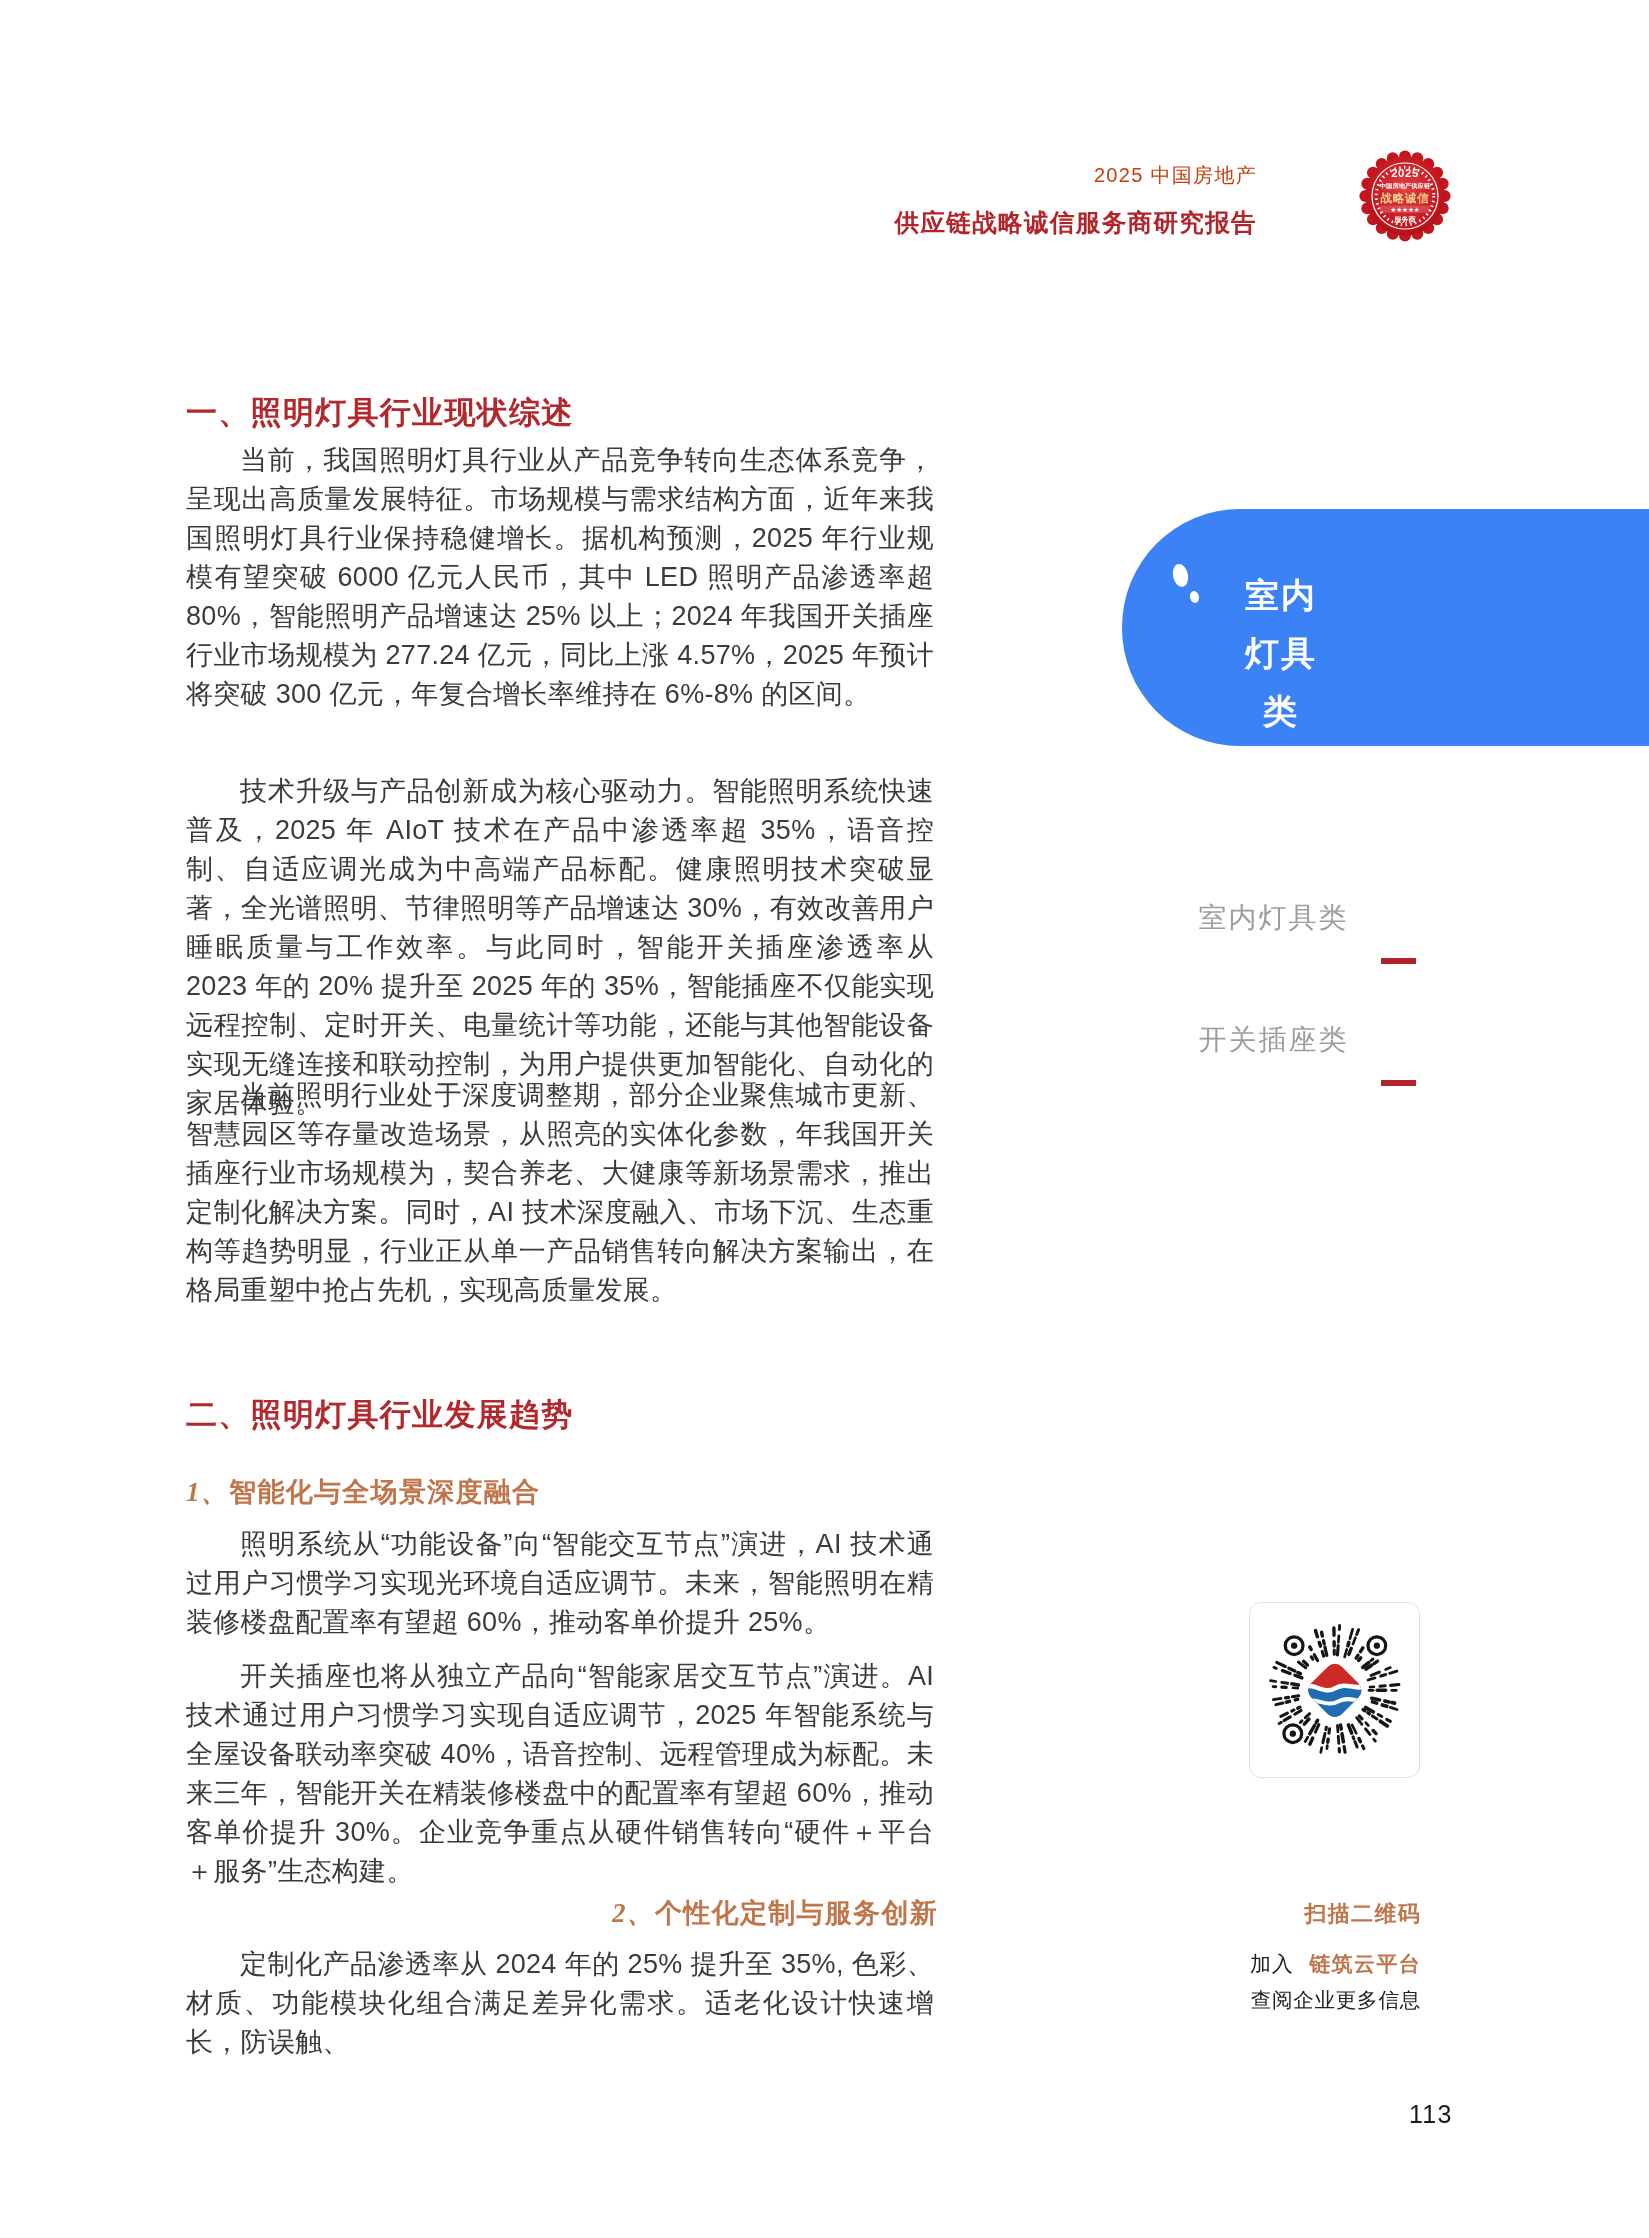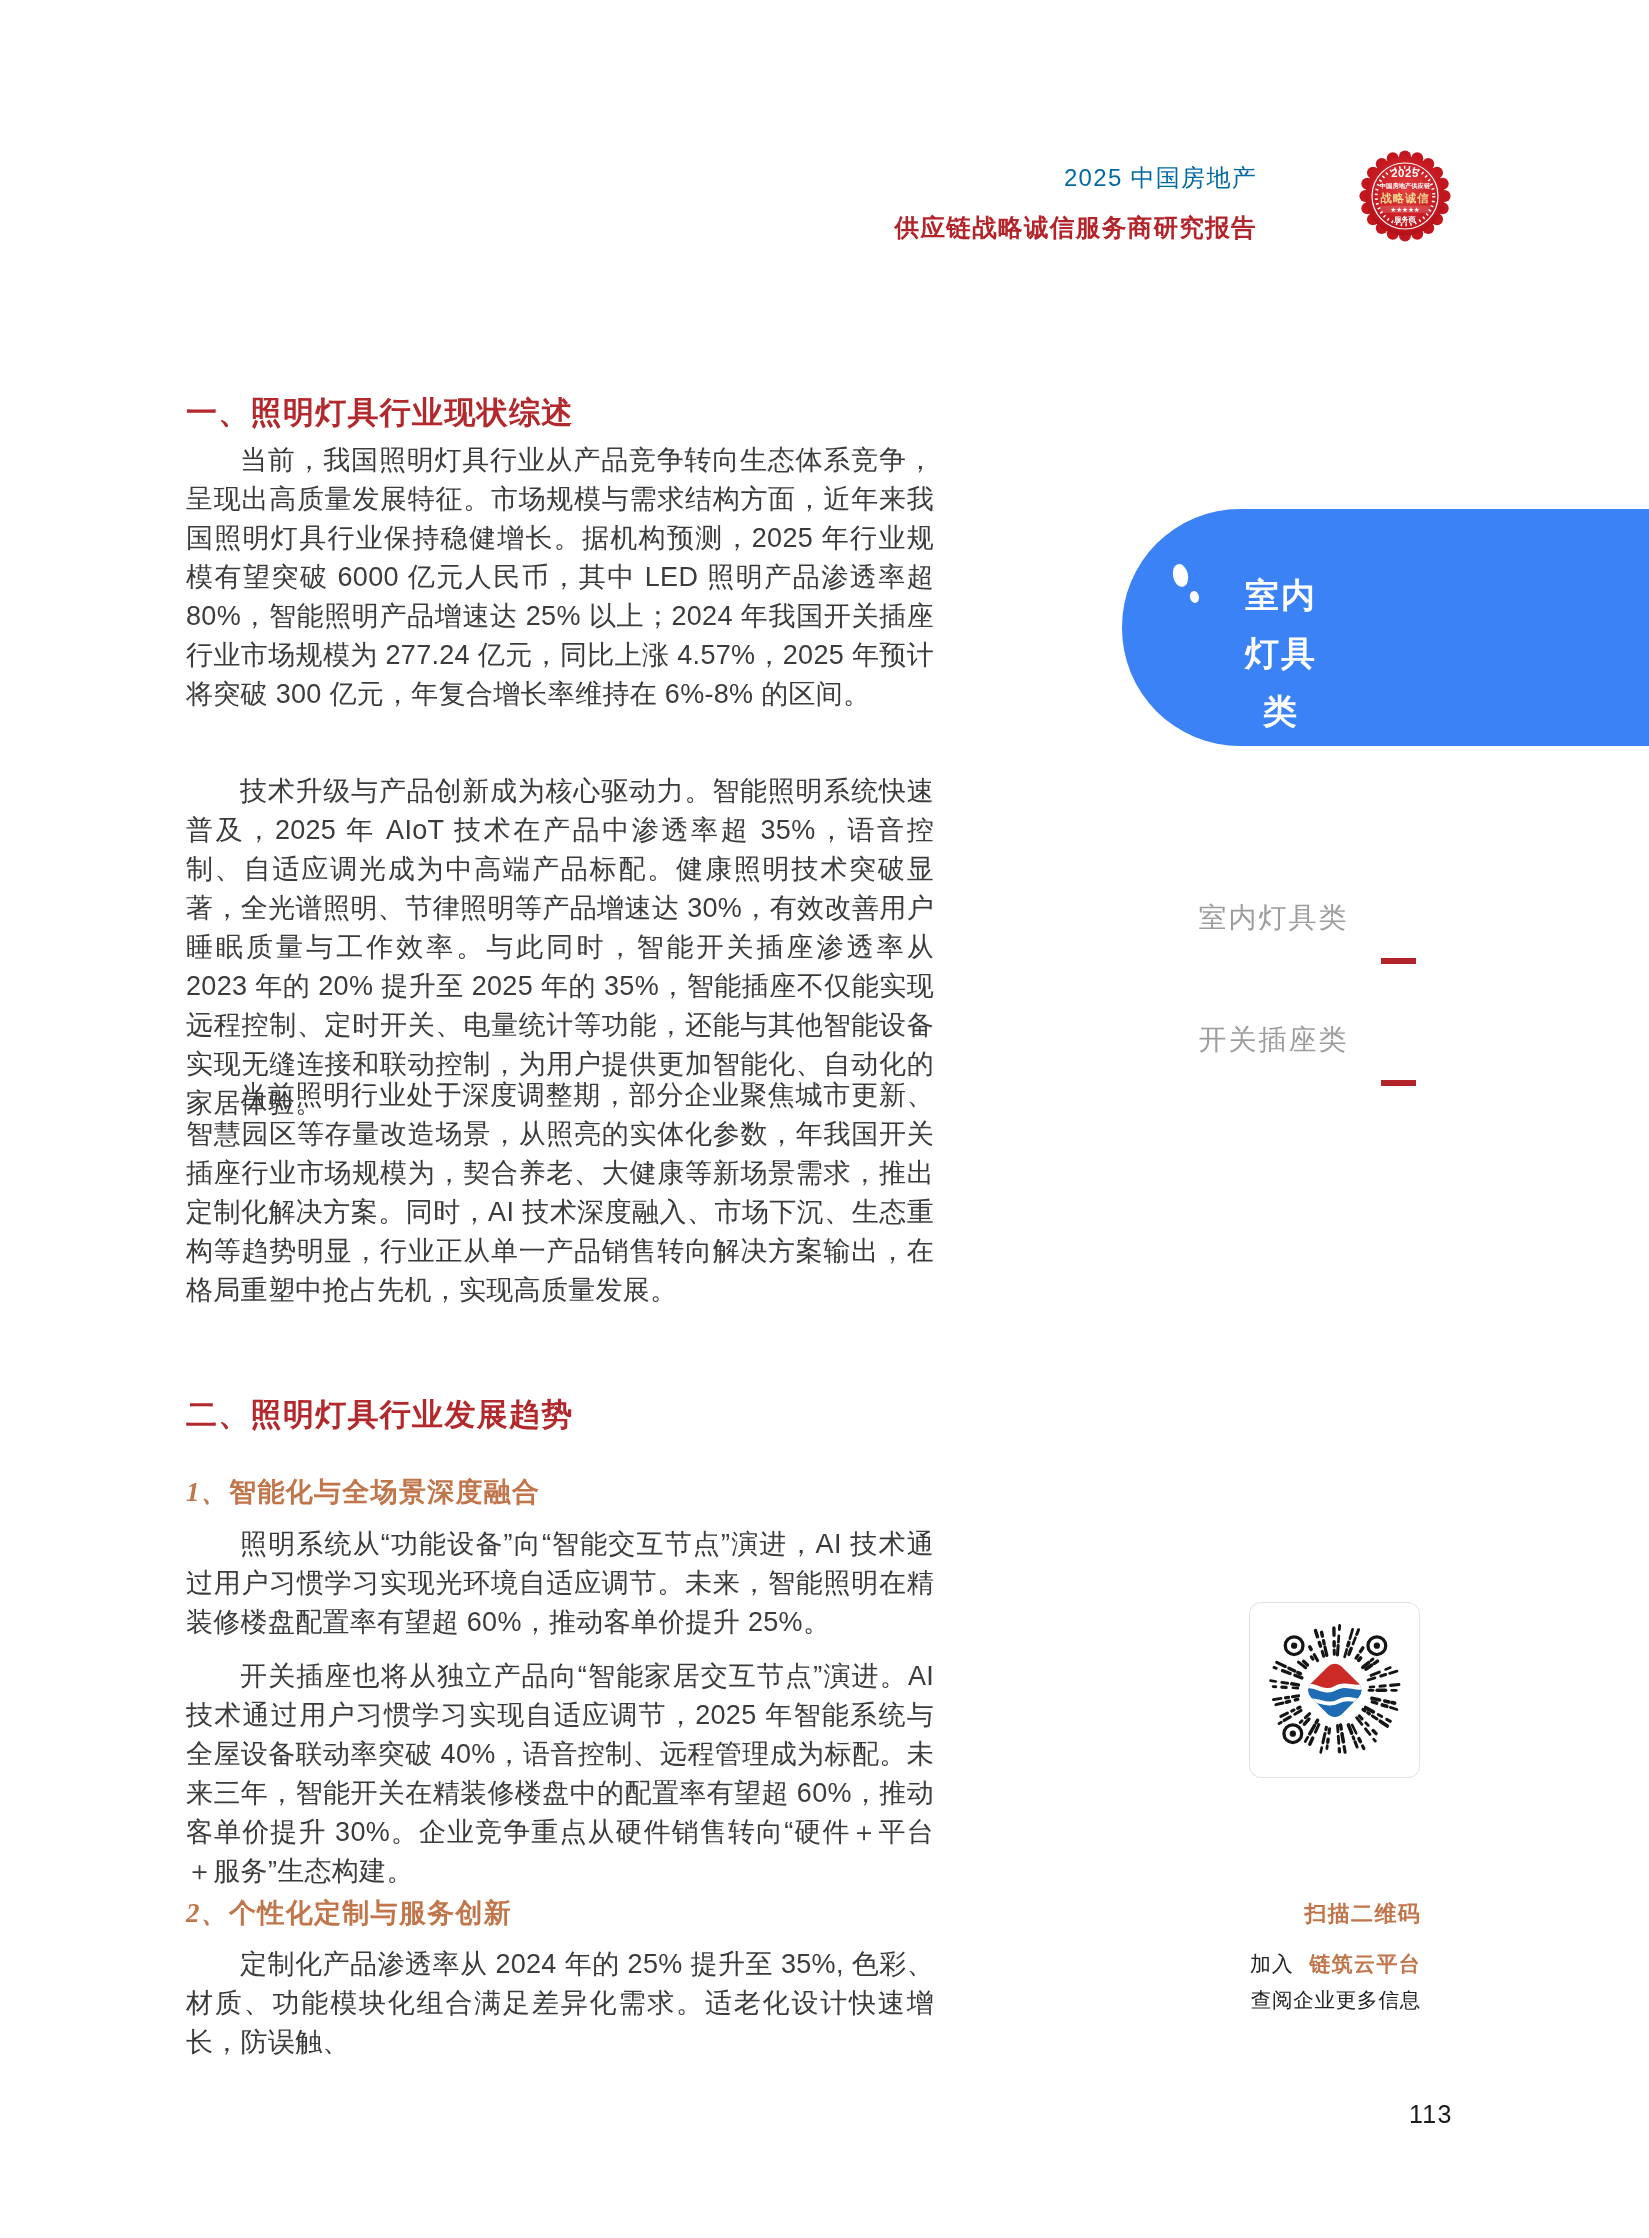--- a/index.html
+++ b/index.html
@@ -3,31 +3,31 @@
 <meta charset="utf-8">
 <style>
   * { margin:0; padding:0; box-sizing:border-box; }
   html,body { background:#ffffff; }
   .page {
     position:relative; width:1649px; height:2239px; background:#ffffff;
     font-family:"Liberation Sans","DejaVu Sans",sans-serif; overflow:hidden;
   }
   
   .hdr-text { position:absolute; left:785px; top:162px; width:472px; text-align:right; }
-  .hdr-black { font-size:24px; color:#0369a1; letter-spacing:1.3px; }
+  .hdr-black { font-size:20px; color:#c2410c; letter-spacing:1.3px; }
   .hdr-red   { margin-top:17.3px; font-size:24.6px; font-weight:700; color:#B2242A; letter-spacing:1.3px; }
   .seal { position:absolute; left:1357px; top:148px; width:96px; height:96px; }
   
   .h1 { position:absolute; left:186px; width:752px; font-size:31px; font-weight:700; color:#B2282C; letter-spacing:1.3px; }
   .h1.s1 { top:392px; }
   .h1.s2 { top:1394px; }
   .sub { position:absolute; left:186px; width:752px; font-size:27px; font-weight:700; color:#C0754A; letter-spacing:1.3px; }
   .sub::first-letter { font-family:"Liberation Serif","DejaVu Serif",serif; font-style:italic; }
   .sub.n1 { top:1474px; }
-  .sub.n2 { top:1895px; }
+  .sub.n2 { top:1895px;text-align:right; }
   .para { position:absolute; left:186px; width:748px; font-size:27px; line-height:39px;
           color:#3b3b3b; text-align:justify; text-indent:2em; letter-spacing:0.3px; }
   .p1 { top:441px; }  .p2 { top:772px; } .p3 { top:1076px; }
   .p4 { top:1525px; } .p5 { top:1657px; } .p6 { top:1945px; }
   
   .banner { position:absolute; left:1122px; top:509px; width:527px; height:237px;
             background:#3b82f6; border-radius:118px 0 0 118px; }
   .banner .dot-lg { position:absolute; left:51px; top:55px; width:14.6px; height:23px;
                     background:#fff; border-radius:50%; transform:rotate(-12deg); }
   .banner .dot-sm { position:absolute; left:68px; top:82px; width:8.6px; height:12px;

